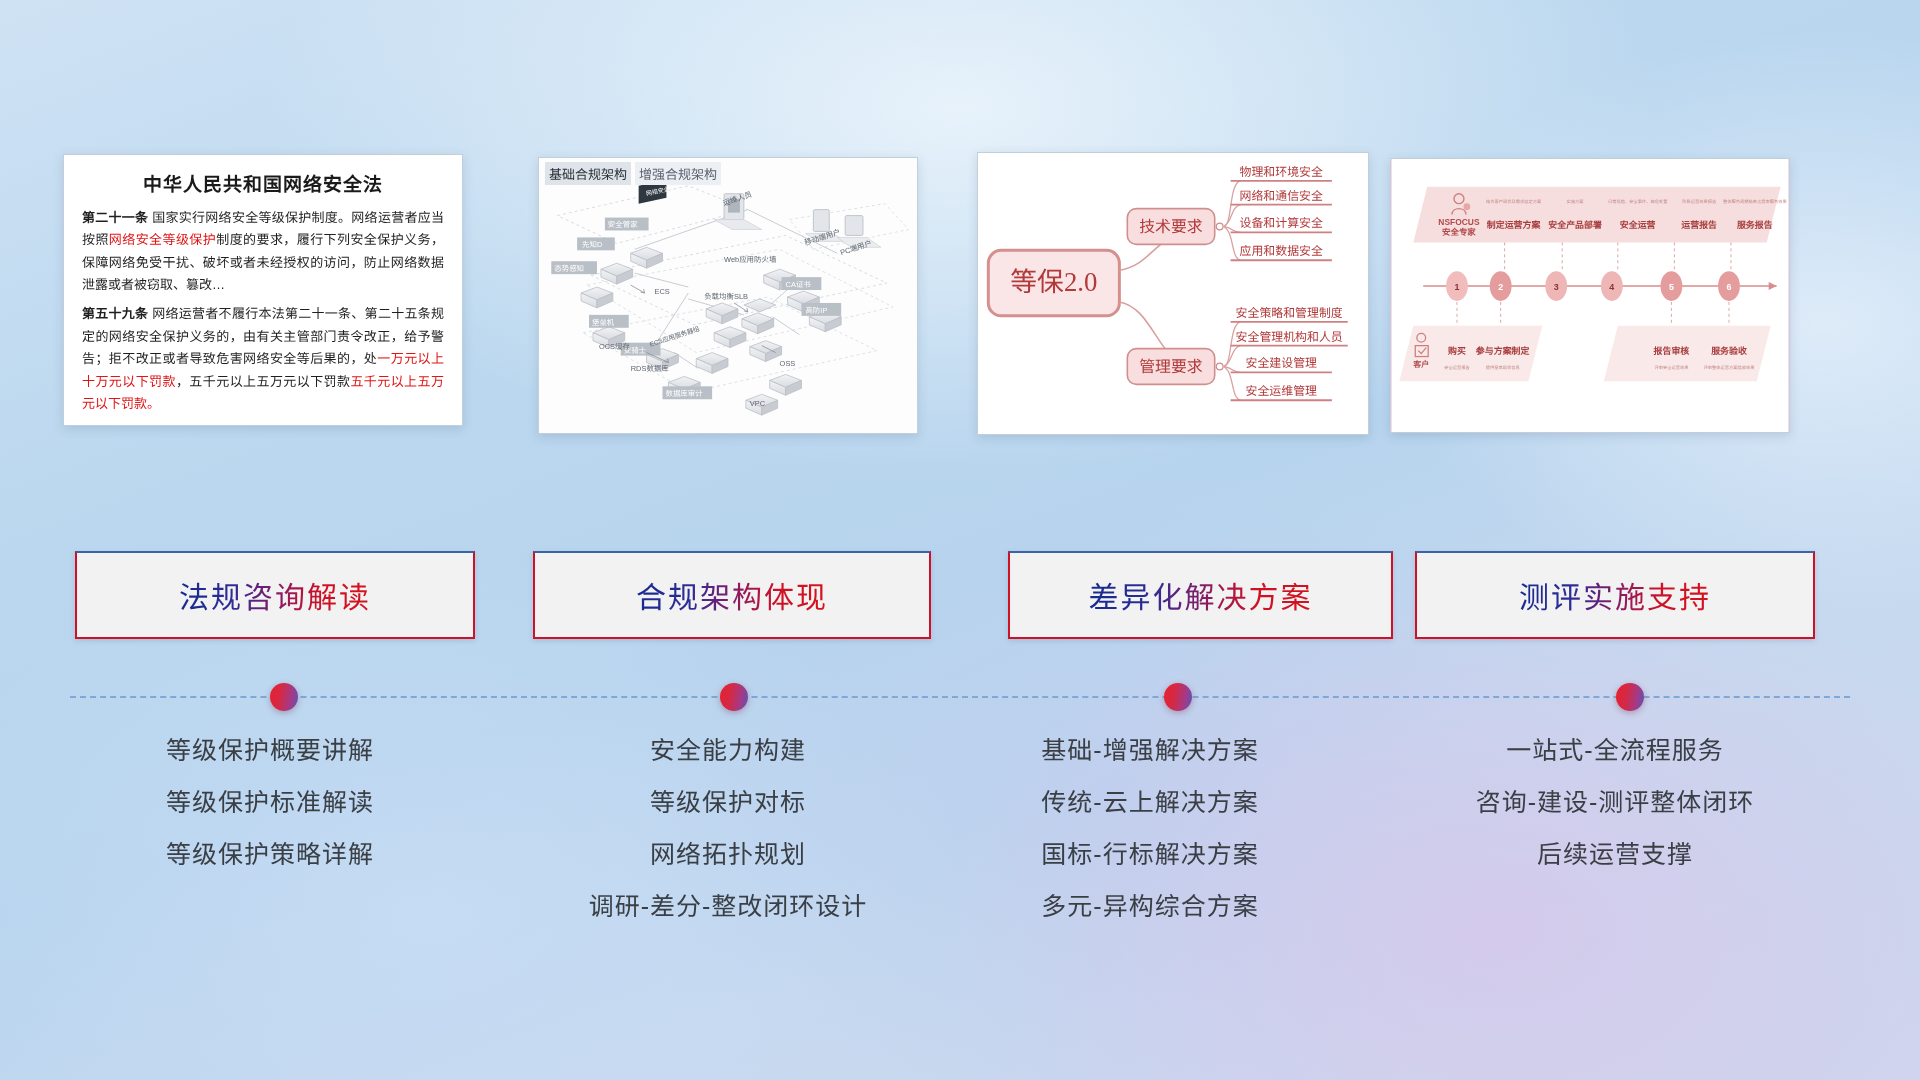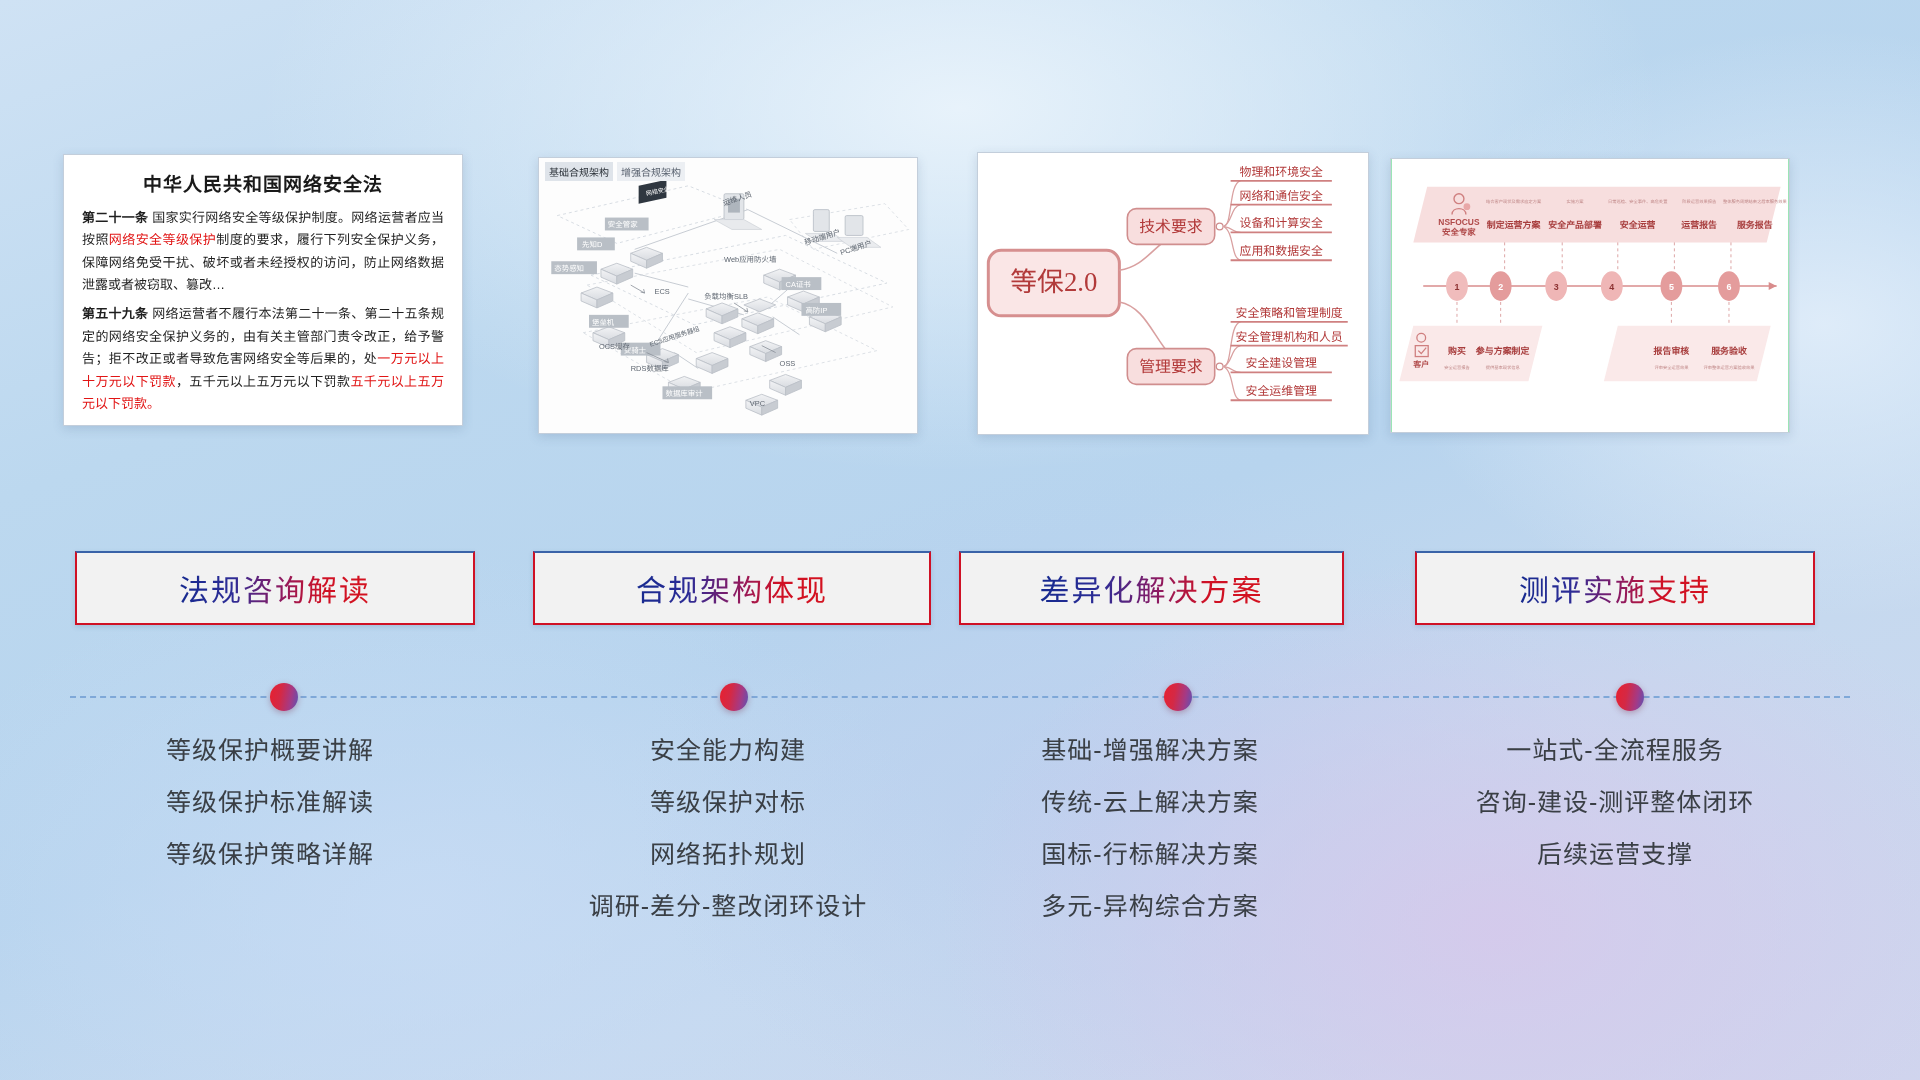--- a/index.html
+++ b/index.html
@@ -42,45 +42,45 @@
     font-size: 13px; color: #1f1f1f; line-height: 1.72; text-align: justify;
     margin-bottom: 7px;
   }
   .law-p b { font-weight: bold; }
   .hl { color: #e11515; }
 
   
   .arch { position: relative; width: 100%; height: 100%; background: #fdfdfd; }
   .arch svg { display:block; width: 100%; height: 100%; }
   .arch-tabs { position: absolute; left: 6px; top: 4px; display: flex; gap: 4px; }
-  .arch-tab { font-size: 10px; color: #5a6370; background: #eceff3; padding: 2px 4px; white-space: nowrap; }
+  .arch-tab { font-size: 13px; color: #5a6370; background: #eceff3; padding: 2px 4px; white-space: nowrap; }
   .arch-tab.act { background: #dfe4ea; color: #2b3138; }
 
   
   .mind { position: relative; width: 100%; height: 100%; background: #fff; }
   .mind svg { display: block; width: 100%; height: 100%; }
   .mind-lbl { font-family: "Liberation Serif", "DejaVu Serif", serif; fill: #b23a3a; }
 
   
-  .nsf { position: relative; width: 100%; height: 100%; background: #22c55e; }
+  .nsf { position: relative; width: 100%; height: 100%; background: #f9a8d4; }
   .nsf svg { display: block; width: 100%; height: 100%; }
 
   
   .heads { position: absolute; left: 0; top: 0; width: 1920px; }
   .head-box {
-    position: absolute; height: 74px; top: 551px;
+    position: absolute; height: 88px; top: 551px;
     background: #f2f2f2;
     border: 2px solid #cf1125;
     border-top-color: #3a63a8;
     display: flex; align-items: center; justify-content: center;
     box-shadow: 0 2px 5px rgba(50,80,120,0.16);
   }
   .head-box.h1 { left: 75px;   width: 400px; }
   .head-box.h2 { left: 533px;  width: 398px; }
-  .head-box.h3 { left: 959px;  width: 385px; }
+  .head-box.h3 { left: 1008px;  width: 385px; }
   .head-box.h4 { left: 1415px; width: 400px; }
   .head-text {
     font-size: 30px; font-weight: normal; letter-spacing: 2px;
     background: linear-gradient(92deg, #162a8f 0%, #2d2c96 28%, #8a1a63 52%, #cf1125 74%, #d4121f 100%);
     -webkit-background-clip: text; background-clip: text;
     -webkit-text-fill-color: transparent; color: #8a1a63;
     white-space: nowrap;
   }
 
   

